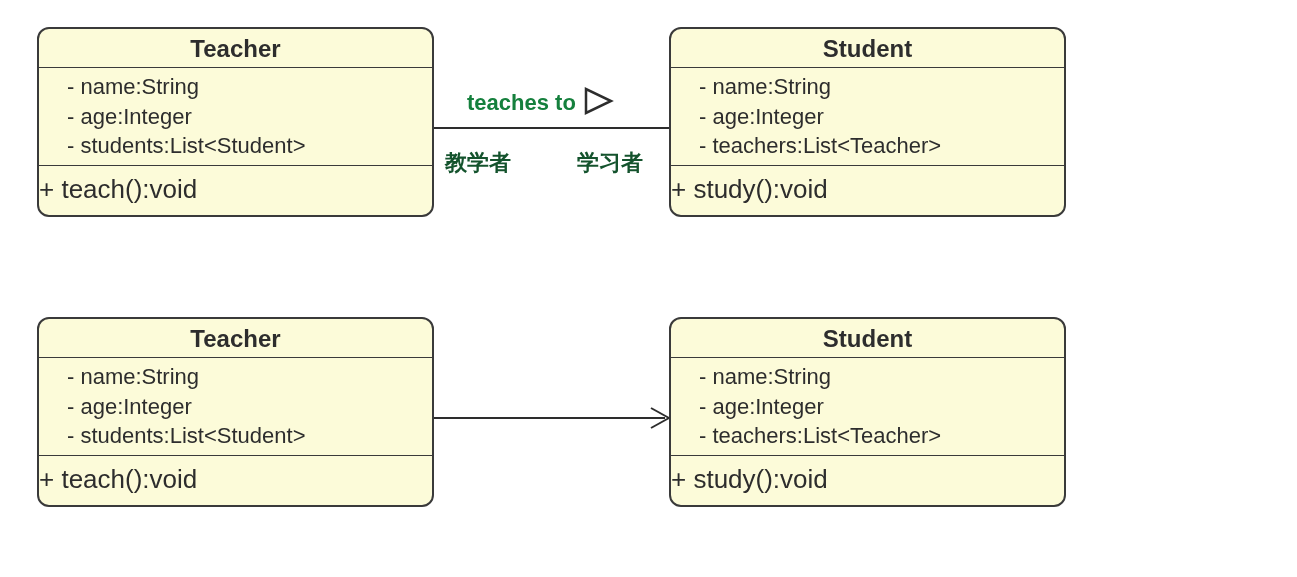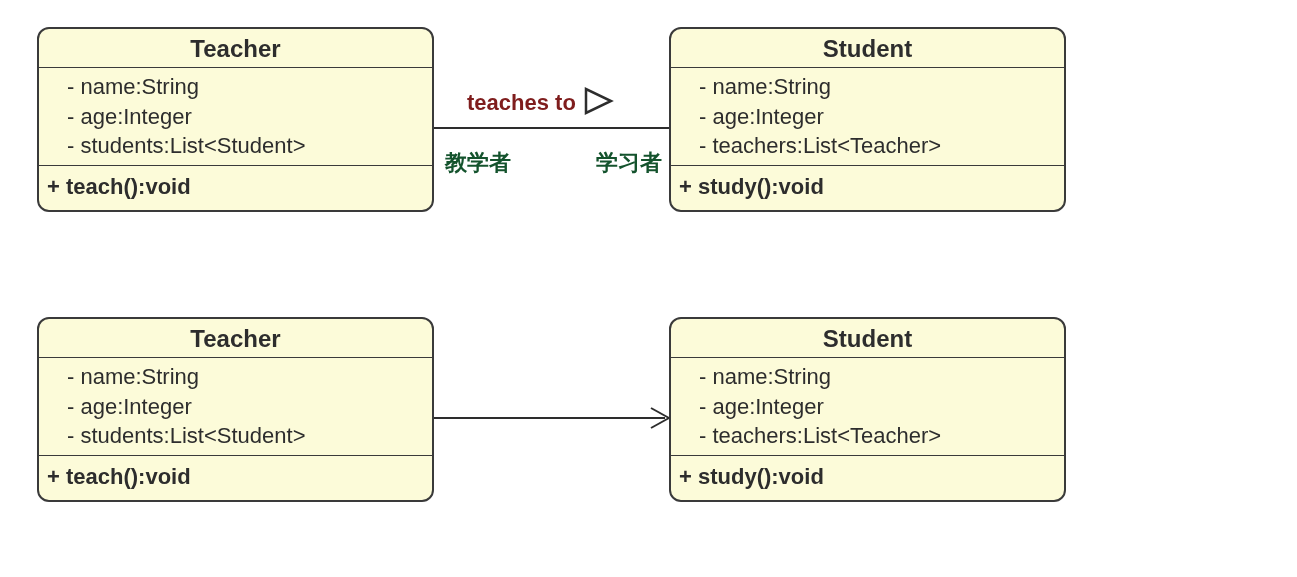--- a/index.html
+++ b/index.html
@@ -29,41 +29,40 @@
     padding: 6px 0 4px 0;
     border-bottom: 1.5px solid #3a3a3a;
   }
   .uml-attrs {
     font-size: 22px;
     line-height: 1.35;
     padding: 4px 14px 4px 28px;
     border-bottom: 1.5px solid #3a3a3a;
   }
   .uml-ops {
-    font-size: 22px;
+    font-size: 26px;
     line-height: 1.35;
-    padding: 6px 14px 8px 8px;
-    font-weight: bold;
+    padding: 6px 14px 8px 0;
   }
   .attr-line, .op-line {
     white-space: pre;
   }
   svg.overlay {
     position: absolute;
     left: 0;
     top: 0;
     width: 1297px;
     height: 577px;
     pointer-events: none;
   }
   .assoc-label {
     position: absolute;
     font-weight: 700;
     font-size: 22px;
-    color: #7f1d1d;
+    color: #15803d;
   }
   .role-label {
     position: absolute;
     font-weight: 600;
     font-size: 22px;
     color: #14532d;
   }
 </style>
 </head>
 <body>
@@ -115,21 +114,21 @@
     </div>
     <div class="uml-ops">
       <div class="op-line">+ study():void</div>
     </div>
   </div>
 
   <div class="assoc-label" style="left:467px; top:90px;">teaches to</div>
 
   <div class="role-label" style="left:445px; top:148px;">教学者</div>
 
-  <div class="role-label" style="left:596px; top:148px;">学习者</div>
+  <div class="role-label" style="left:577px; top:148px;">学习者</div>
 
   <svg class="overlay">
 
     <line x1="434" y1="128" x2="669" y2="128" stroke="#2d2d2d" stroke-width="2"></line>
 
     <polygon points="586,89 586,113 611,101" fill="none" stroke="#2d2d2d" stroke-width="2.5" stroke-linejoin="miter"></polygon>
 
     <line x1="434" y1="418" x2="665" y2="418" stroke="#2d2d2d" stroke-width="2"></line>
 
     <line x1="669" y1="418" x2="651" y2="408" stroke="#2d2d2d" stroke-width="2"></line>

